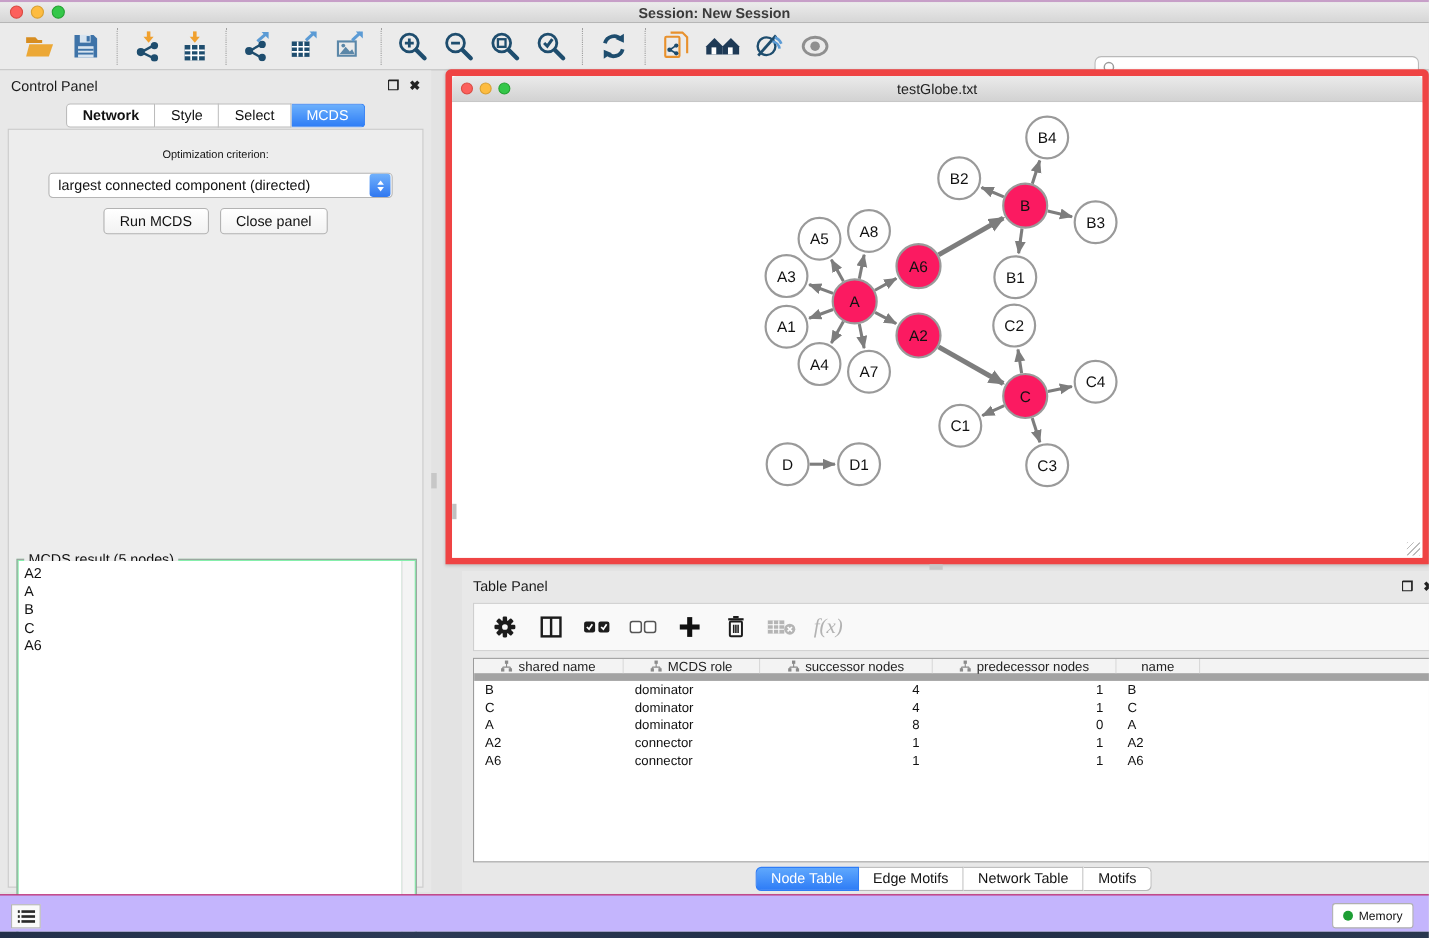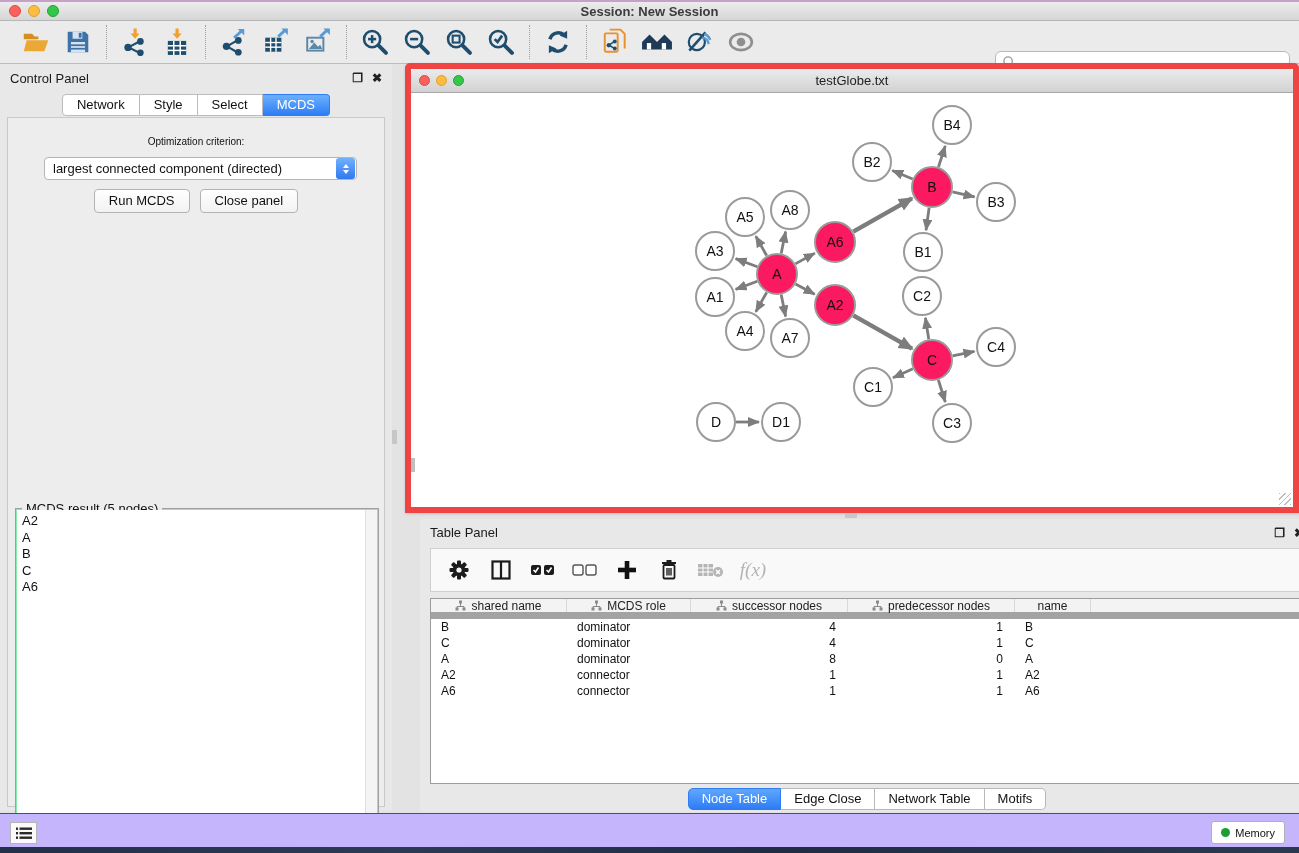--- a/index.html
+++ b/index.html
@@ -36,21 +36,21 @@
 
   
   .control-panel { position:absolute; left:0; top:64px; width:392px; height:747px; background:#e8e8e8; }
   .panel-head { height:28px; display:flex; align-items:center; padding:0 10px; }
   .panel-title { font-size:13px; color:#1a1a1a; }
   .panel-head-icons { margin-left:auto; display:flex; gap:9px; align-items:center; }
   .mini-ico { font-size:12px; color:#222; line-height:1; font-weight:bold; }
   .cp-tabs { display:flex; justify-content:center; height:22px; margin-top:2px; }
   .cp-tab { font-size:13px; color:#111; background:#fff; border:1px solid #bcbcbc; border-left:none;
     padding:2px 14px 3px; display:flex; align-items:center; }
-  .cp-tab:first-child { border-left:1px solid #bcbcbc; border-radius:4px 0 0 4px; }
+  .cp-tab:first-child { border-left:1px solid #bcbcbc; border-radius:4px 0 0 4px;font-weight:bold; }
   .cp-tab:last-child { border-radius:0 4px 4px 0; }
   .cp-tab.selected { background:linear-gradient(#6cb0fc,#2e7df6); color:#fff; border-color:#2e7df6; }
   .cp-body { position:absolute; left:7px; top:53px; width:378px; height:690px;
     background:#ededed; border:1px solid #c9c9c9; }
   .opt-label { text-align:center; font-size:10px; color:#111; margin-top:18px; }
   .dropdown { position:absolute; left:36px; top:39px; width:313px; height:23px; background:#fff;
     border:1px solid #b5b5b5; border-radius:4px; display:flex; align-items:center; }
   .dropdown-value { flex:1; font-size:13px; padding-left:8px; color:#111; white-space:nowrap; }
   .dropdown-stepper { width:19px; height:21px; margin-right:1px; border-radius:3px;
     background:linear-gradient(#71b1fc,#3078f0); display:flex; flex-direction:column; align-items:center; justify-content:center; gap:2px; }
@@ -592,21 +592,21 @@
             <div class="td left" style="width: 136px;">A6</div>
             <div class="td left" style="width: 124px;">connector</div>
             <div class="td right" style="width: 157px;">1</div>
             <div class="td right" style="width: 167px;">1</div>
             <div class="td left" style="width: 76px;">A6</div>
           </div>
         </div>
     </div>
     <div class="tp-tabs" id="tp-tabs">
         <div class="tp-tab selected">Node Table</div>
-        <div class="tp-tab">Edge Close</div>
+        <div class="tp-tab">Edge Motifs</div>
         <div class="tp-tab">Network Table</div>
         <div class="tp-tab">Motifs</div>
       </div>
   </div>
 
   <div class="statusbar">
     <div class="list-btn">
       <svg width="16" height="13" viewBox="0 0 16 13">
           <g fill="#2a2a2a">
             <rect x="0" y="0.5" width="2" height="2.4"></rect>

